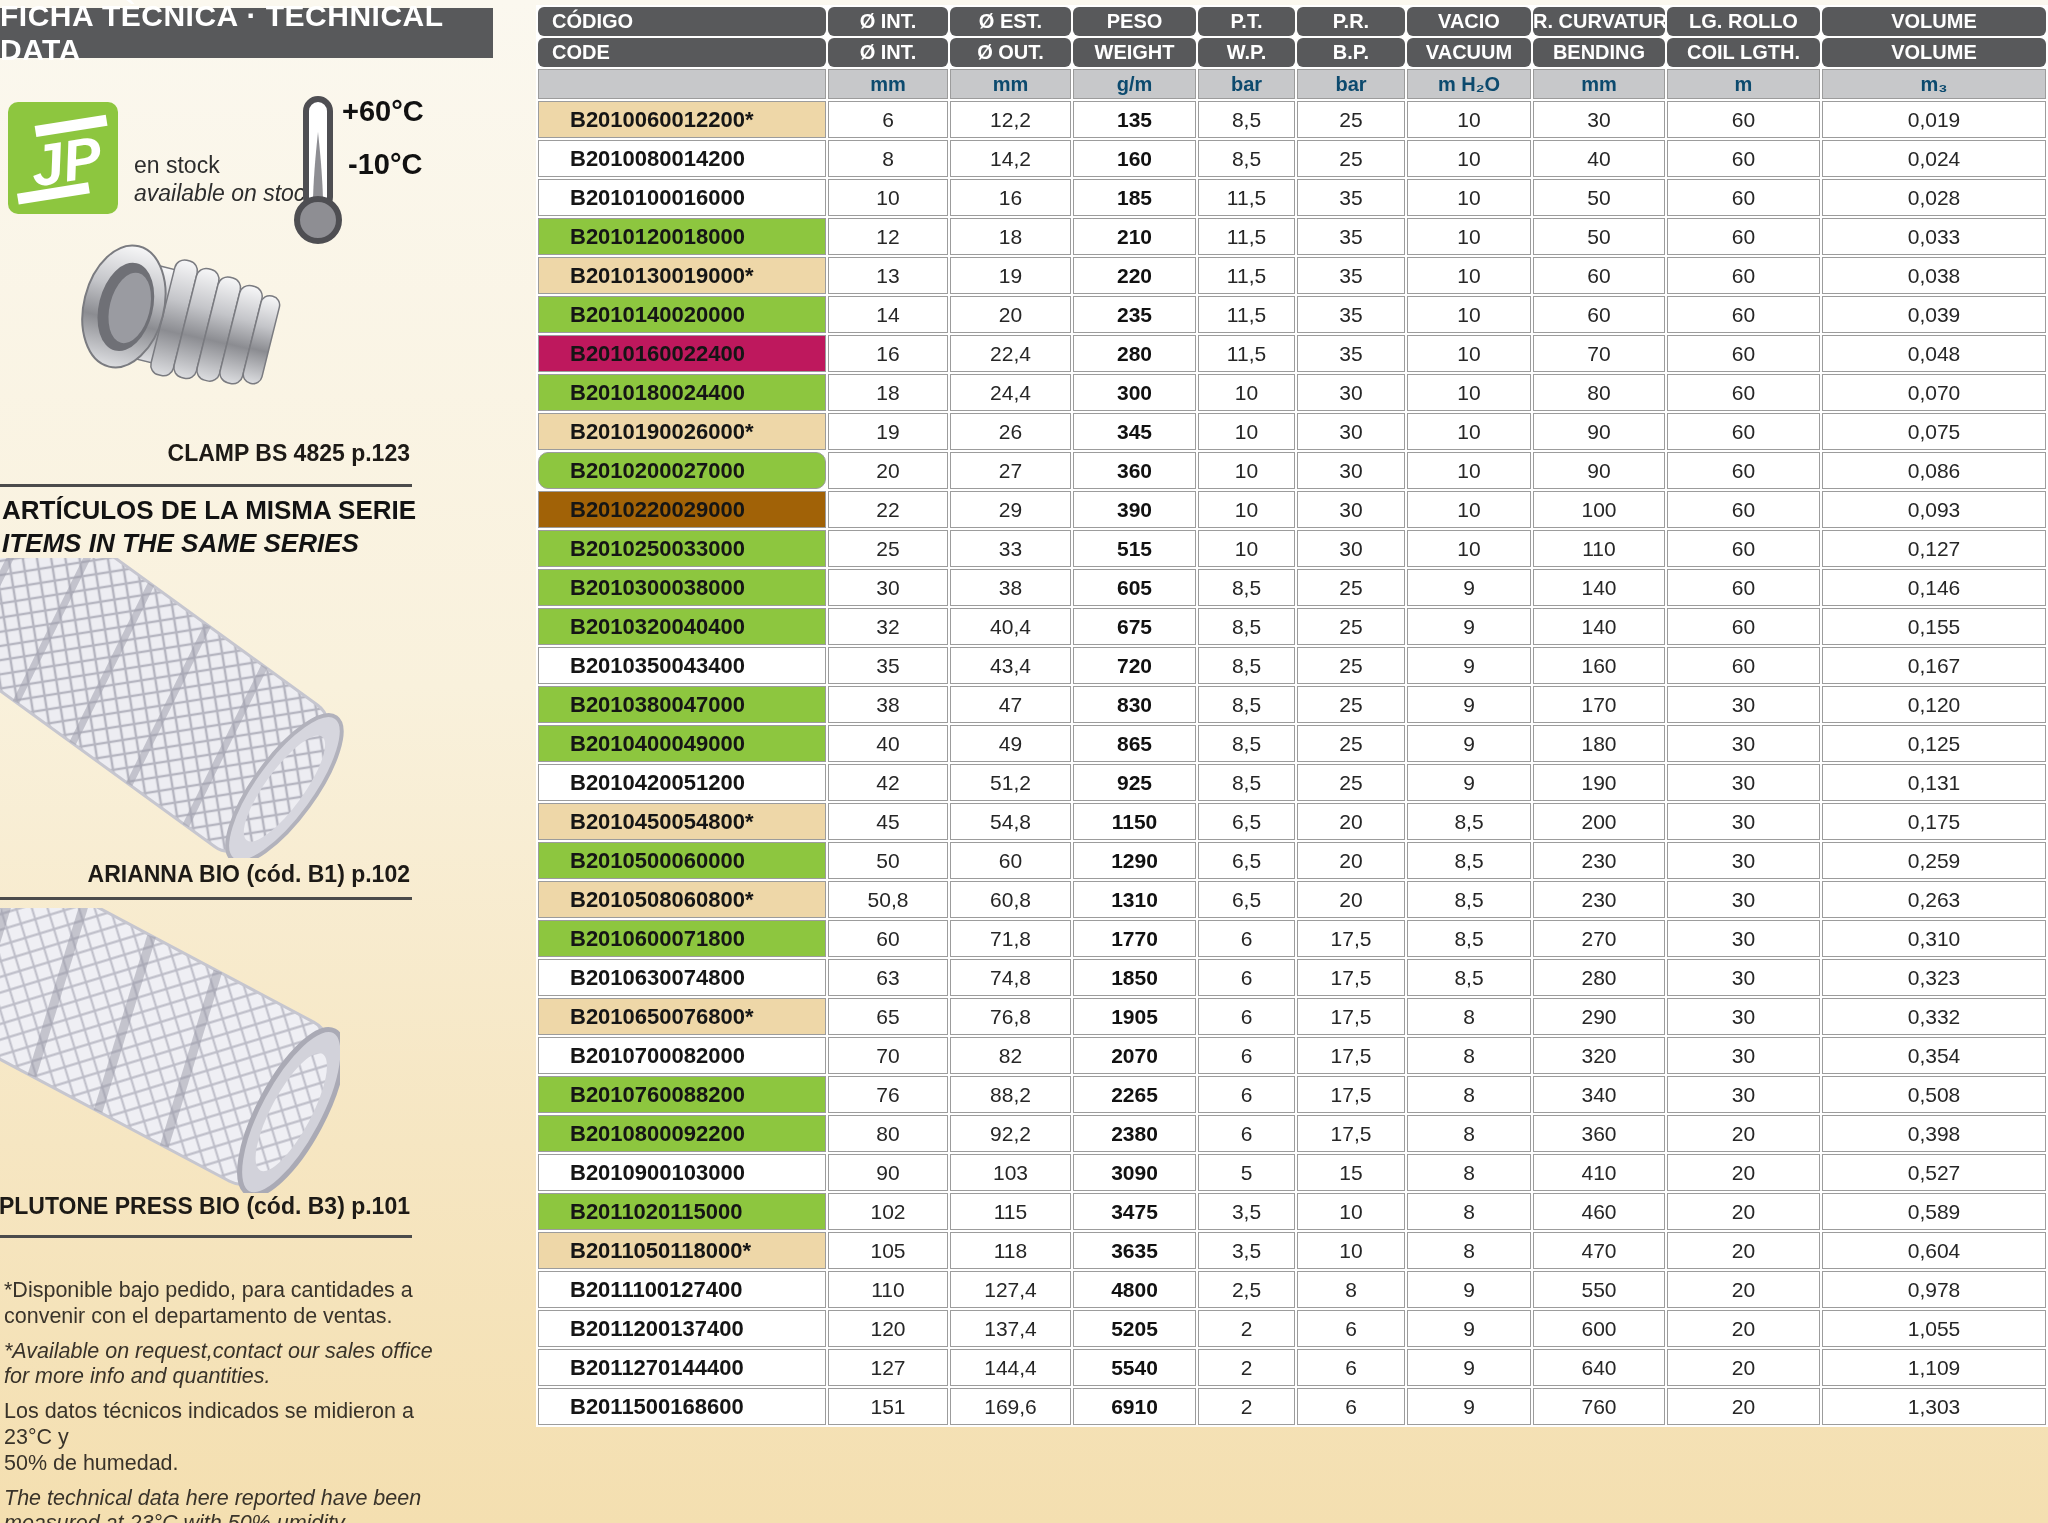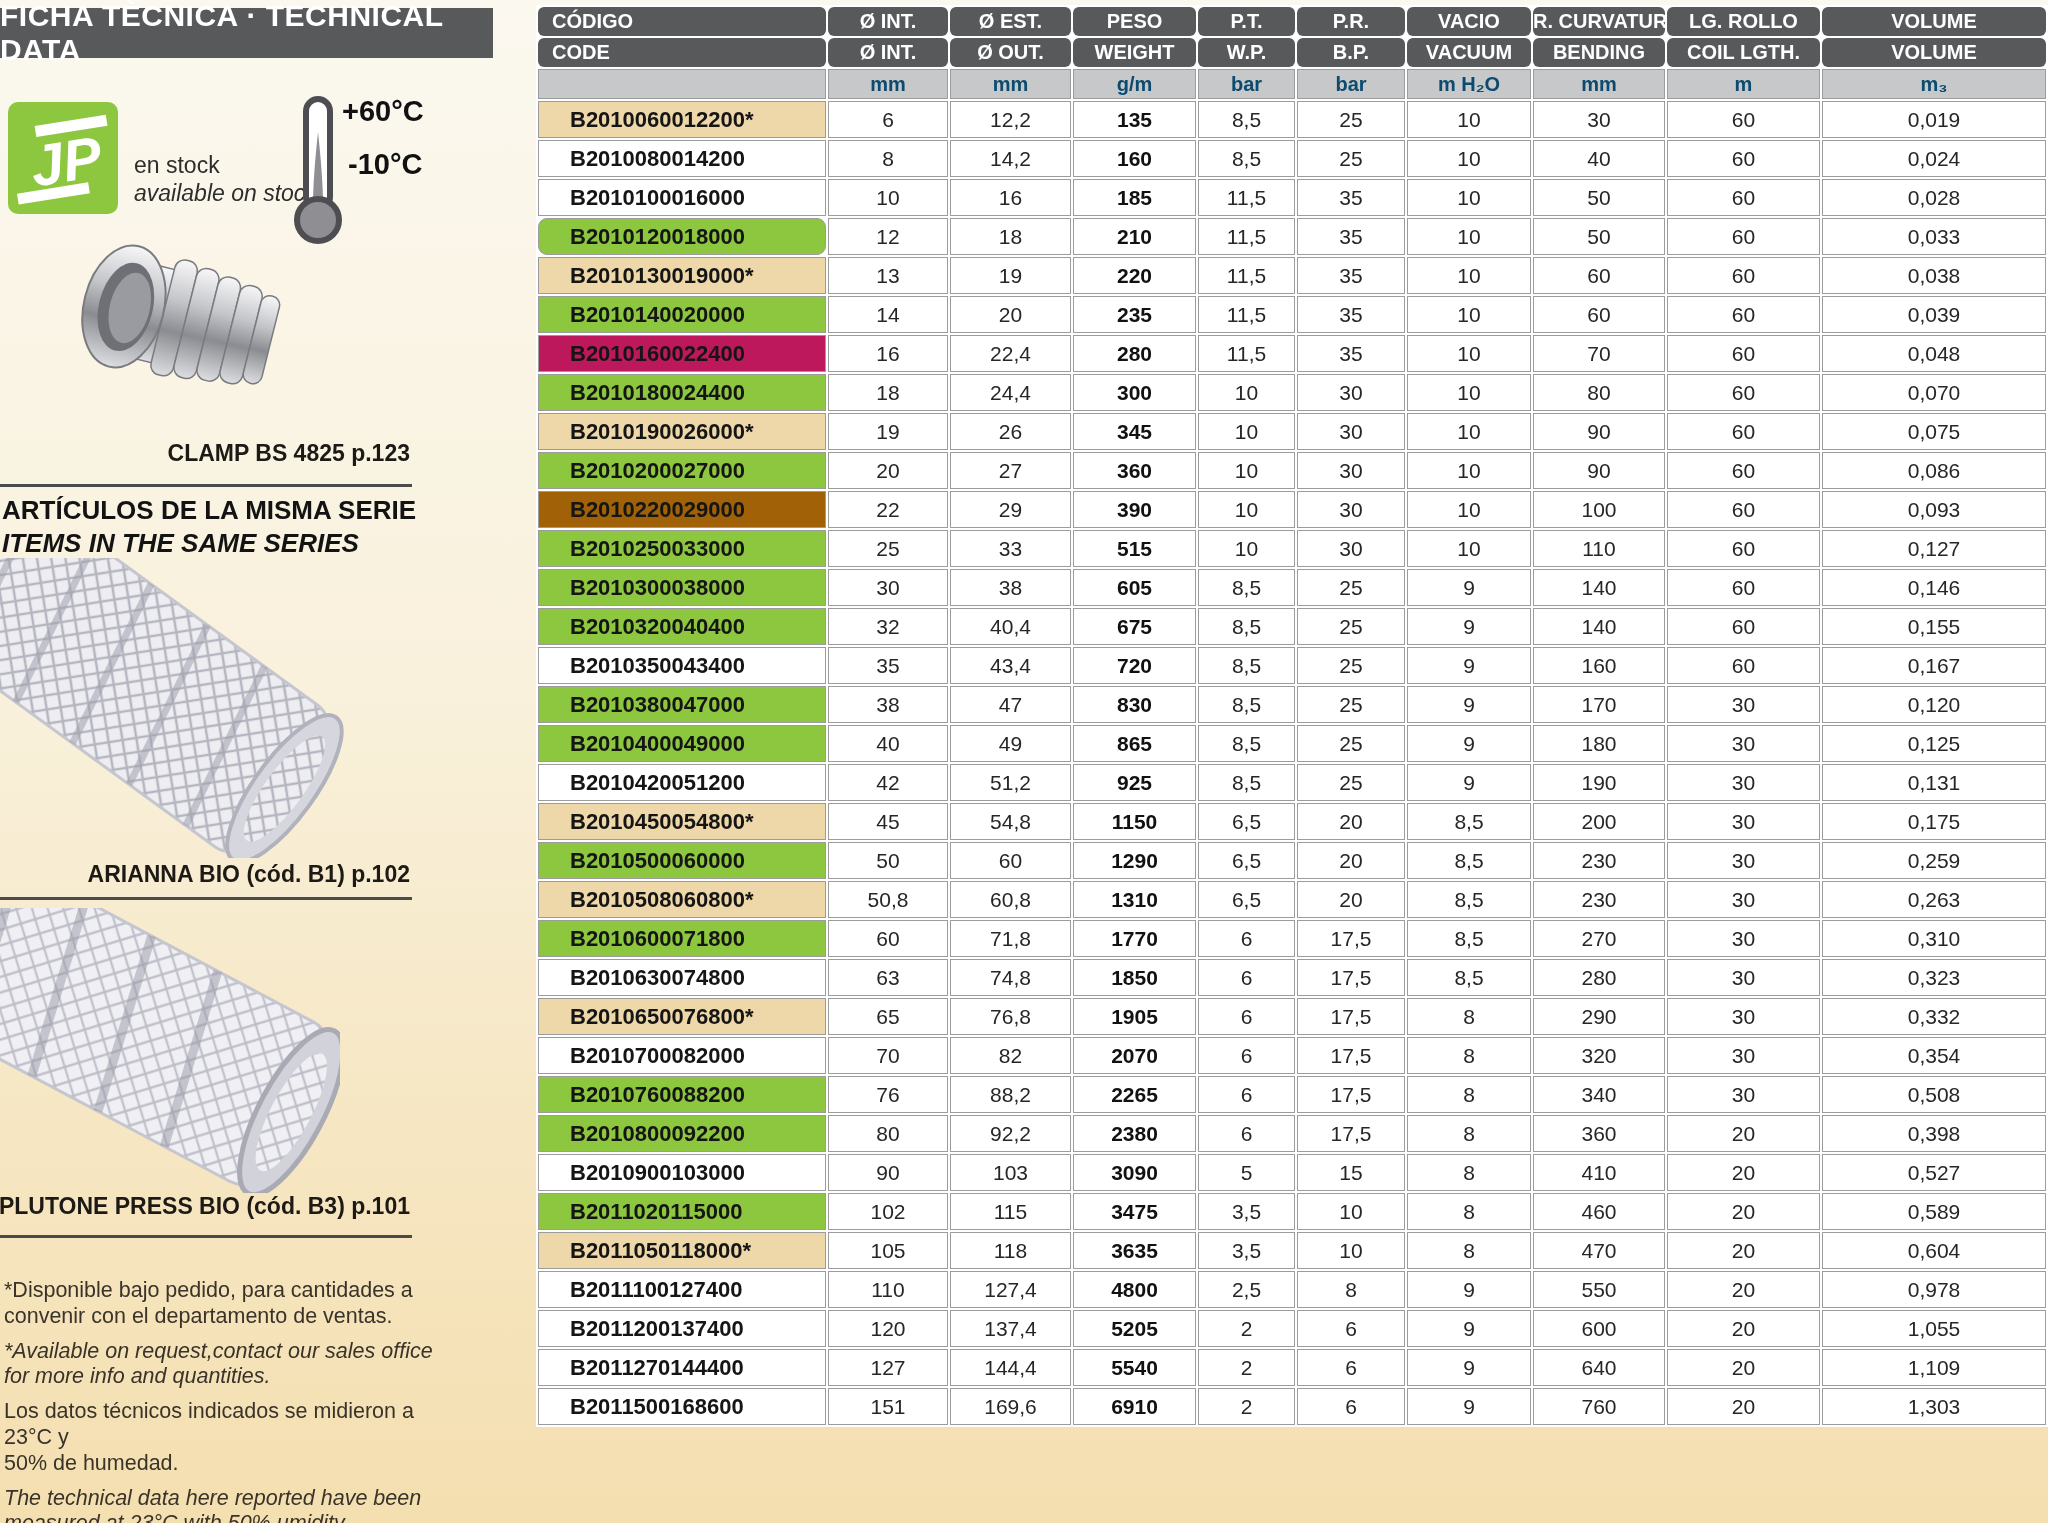--- a/index.html
+++ b/index.html
@@ -254,21 +254,21 @@
             <td class="val">16</td>
             <td class="val peso">185</td>
             <td class="val">11,5</td>
             <td class="val">35</td>
             <td class="val">10</td>
             <td class="val">50</td>
             <td class="val">60</td>
             <td class="val">0,028</td>
           </tr>
           <tr>
-            <td class="code" style="background: rgb(141, 198, 63); border-radius: 9px;">B2010120018000</td>
+            <td class="code" style="background: rgb(141, 198, 63);">B2010120018000</td>
             <td class="val">12</td>
             <td class="val">18</td>
             <td class="val peso">210</td>
             <td class="val">11,5</td>
             <td class="val">35</td>
             <td class="val">10</td>
             <td class="val">50</td>
             <td class="val">60</td>
             <td class="val">0,033</td>
           </tr>
@@ -326,21 +326,21 @@
             <td class="val">26</td>
             <td class="val peso">345</td>
             <td class="val">10</td>
             <td class="val">30</td>
             <td class="val">10</td>
             <td class="val">90</td>
             <td class="val">60</td>
             <td class="val">0,075</td>
           </tr>
           <tr>
-            <td class="code" style="background: rgb(141, 198, 63);">B2010200027000</td>
+            <td class="code" style="background: rgb(141, 198, 63); border-radius: 10px;">B2010200027000</td>
             <td class="val">20</td>
             <td class="val">27</td>
             <td class="val peso">360</td>
             <td class="val">10</td>
             <td class="val">30</td>
             <td class="val">10</td>
             <td class="val">90</td>
             <td class="val">60</td>
             <td class="val">0,086</td>
           </tr>

